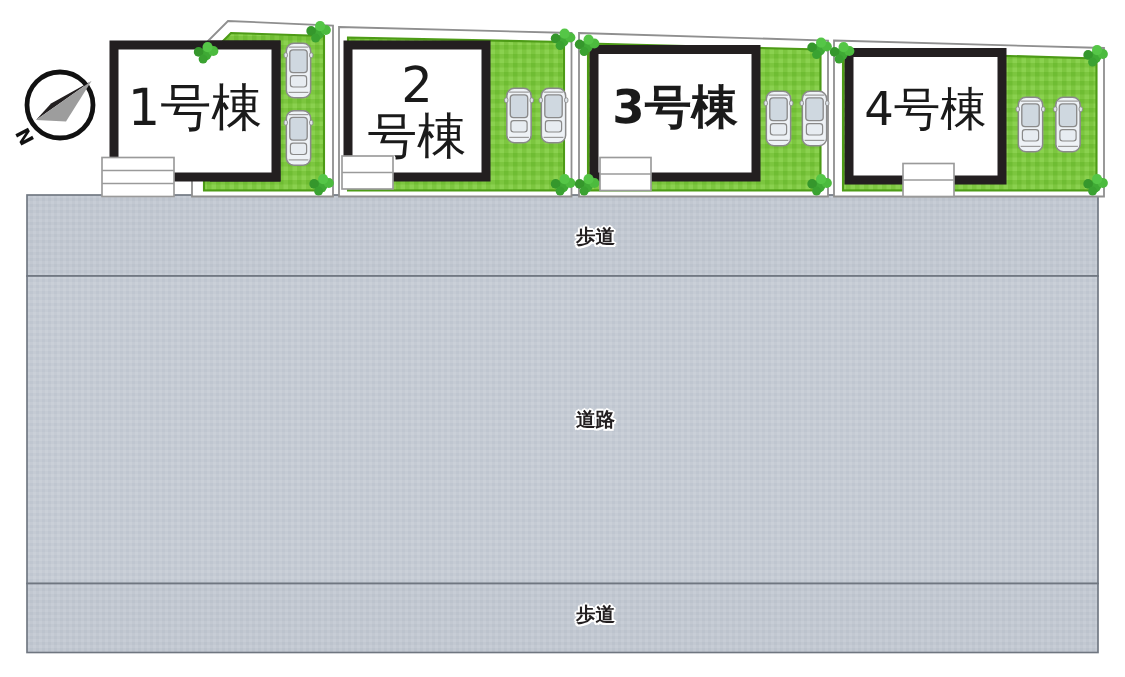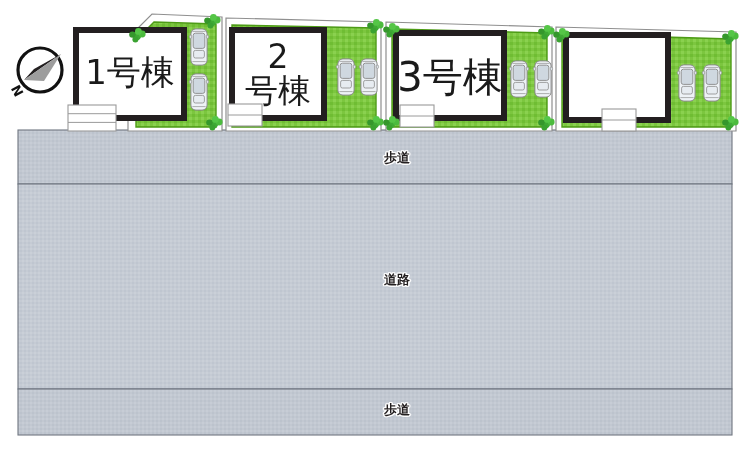--- a/index.html
+++ b/index.html
@@ -194,22 +194,23 @@
     </g>
   </svg>
 
   <span class="compass-n" style="left:12px;top:83px;">N</span>
 
   <div class="bldg-label" style="left:76px;top:55px;width:108px;font-size:34px;text-align:center;">1号棟</div>
 
   <div class="bldg-label" style="left:232px;top:40px;width:92px;font-size:33px;line-height:1.04;">2
 号棟</div>
 
-  <div class="bldg-label" style="left:396px;top:57px;width:108px;font-size:40px;">3号棟</div>
-
+  <div class="bldg-label" style="left:396px;top:57px;width:108px;font-size:31px;font-weight:bold;">3号棟</div>
+
+  <div class="bldg-label" style="left:566px;top:58px;width:102px;font-size:31px;">4号棟</div>
 
   <div class="road-label" style="left:0px;top:149px;width:750px;">歩道</div>
 
   <div class="road-label" style="left:0px;top:271px;width:750px;">道路</div>
 
   <div class="road-label" style="left:0px;top:401px;width:750px;">歩道</div>
 
 </div>
 
 </body></html>

